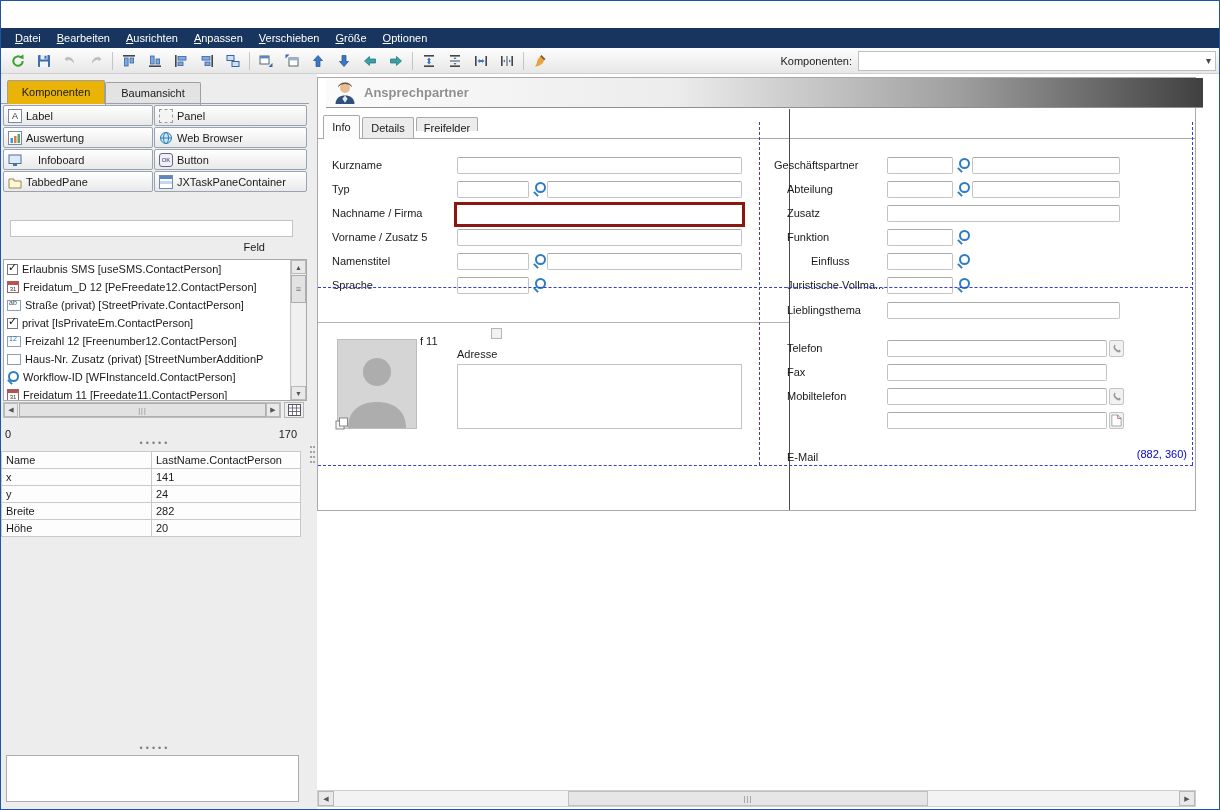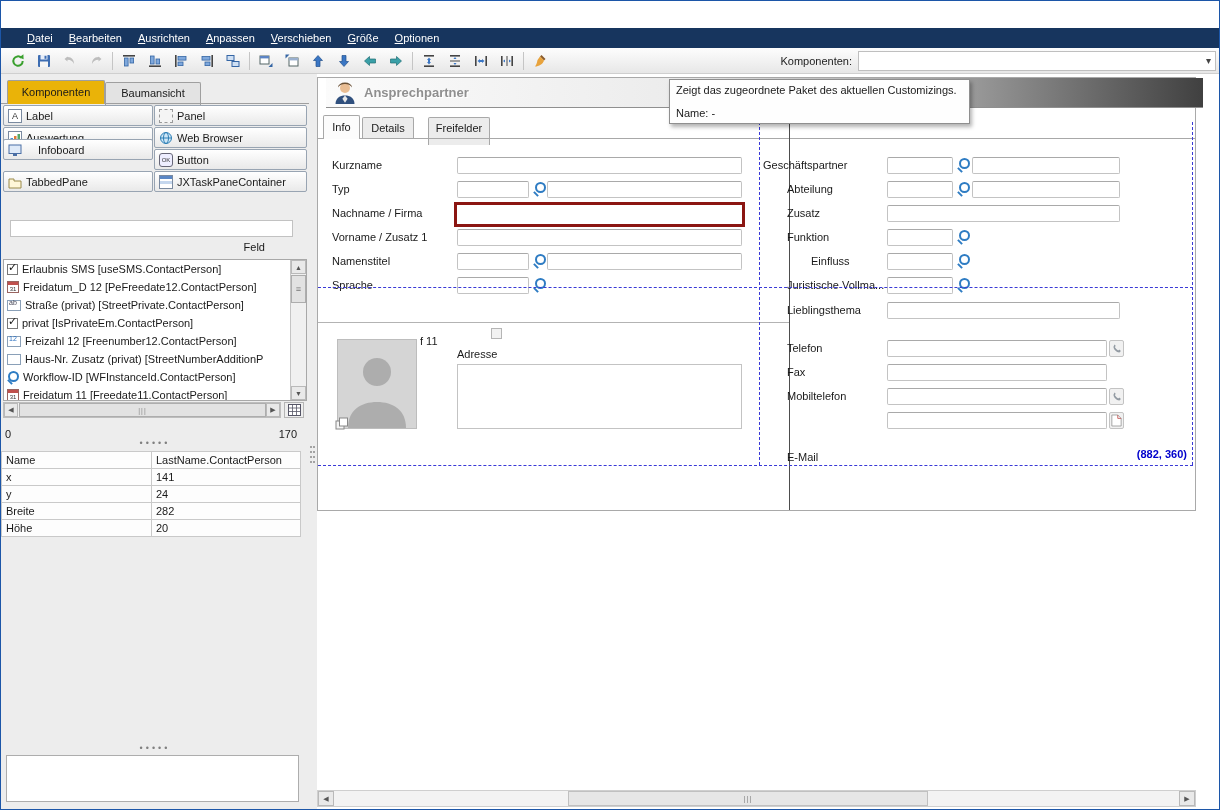--- a/index.html
+++ b/index.html
@@ -8,21 +8,21 @@
   .window { position:relative; width:1220px; height:810px; border:1px solid #1c56a8; background:#fff; overflow:hidden; }
 
   
   .titlebar { position:absolute; left:0; top:0; width:100%; height:27px; background:#1c56a8; }
   .app-icon { position:absolute; left:7px; top:5px; }
   .tb-title { position:absolute; left:0; right:0; top:0; height:27px; line-height:27px; text-align:center; font-size:12px; color:#fff; }
   .win-controls { position:absolute; right:2px; top:0; height:27px; display:flex; }
   .win-btn { width:30px; height:27px; display:flex; align-items:center; justify-content:center; font-size:13px; color:#fff; cursor:default; }
 
   
-  .menubar { position:absolute; left:0; top:27px; width:100%; height:20px; background:#17355e; display:flex; align-items:center; padding-left:18px; }
+  .menubar { position:absolute; left:0; top:27px; width:100%; height:20px; background:#17355e; display:flex; align-items:center; padding-left:6px; }
   .menu-item { display:inline-block; color:#fff; font-size:11px; padding:3px 8px; }
   .menu-item::first-letter { text-decoration:underline; }
 
   
   .toolbar { position:absolute; left:0; top:47px; width:100%; height:26px; background:linear-gradient(#fdfdfd,#e7e7e7); border-bottom:1px solid #cfcfcf; display:flex; align-items:center; padding-left:4px; }
   .tool-btn { width:26px; height:22px; display:flex; align-items:center; justify-content:center; flex:none; }
   .tool-sep { width:1px; height:18px; background:#c5c5c5; margin:0 3px; flex:none; }
   .komp-label { margin-left:auto; padding-right:6px; color:#222; white-space:nowrap; }
   .combo { width:358px; height:20px; background:#fff; border:1px solid #bfbfbf; position:relative; margin-right:3px; flex:none; }
   .combo-chevron { position:absolute; right:4px; top:3px; font-size:10px; color:#444; }
@@ -85,21 +85,21 @@
   .dz-label { position:absolute; white-space:nowrap; color:#1a1a1a; }
   .inp { position:absolute; height:17px; background:#fff; border:1px solid #c3c3c3; border-top-color:#a9a9a9; border-radius:2px; }
   .sel-field { position:absolute; left:136px; top:124px; width:291px; height:25px; border:3px solid #8b1612; background:#fff; }
   .dz-area { position:absolute; left:139px; top:286px; width:285px; height:65px; background:#fff; border:1px solid #c3c3c3; }
   .photo { position:absolute; left:19px; top:261px; width:80px; height:90px; background:#d5d5d5; border:1px solid #bdbdbd; }
   .photo-overlay { position:absolute; left:-3px; bottom:-3px; }
   .dz-checkbox { position:absolute; left:173px; top:250px; width:11px; height:11px; background:#f2f2f2; border:1px solid #b5b5b5; }
   .fld-icon { position:absolute; width:15px; height:17px; display:flex; align-items:center; justify-content:center; background:#f1f1f1; border:1px solid #c3c3c3; border-radius:2px; }
   .guide-v { position:absolute; width:0; border-left:1px dashed #3a3ad6; }
   .guide-h { position:absolute; height:0; border-top:1px dashed #3a3ad6; }
-  .coords { position:absolute; right:8px; top:370px; color:#0000cc; font-weight:bold; }
+  .coords { position:absolute; right:8px; top:370px; color:#0000cc; font-weight:normal; }
   .tooltip { position:absolute; left:352px; top:5px; width:301px; height:45px; background:#fefefe; border:1px solid #8f8f8f; box-shadow:2px 3px 4px rgba(0,0,0,.3); z-index:10; padding:4px 6px; }
   .tooltip .l2 { position:absolute; left:6px; bottom:4px; }
   .main-hscroll { position:absolute; left:0; top:716px; width:879px; height:17px; background:#f3f3f3; border:1px solid #cfcfcf; }
   .main-hscroll .left { position:absolute; left:0; top:0; width:16px; height:15px; }
   .main-hscroll .right { position:absolute; right:0; top:0; width:16px; height:15px; }
   .mh-thumb { position:absolute; left:250px; top:0; width:360px; height:15px; background:#e6e6e6; border:1px solid #c0c0c0; text-align:center; font-size:8px; line-height:14px; letter-spacing:1px; color:#888; }
 </style>
 </head>
 <body>
 
@@ -281,21 +281,21 @@
       <span>Auswertung</span>
     </div>
     <div class="pal-btn" style="left:153px;top:53px;width:153px;">
       <svg class="pal-ico" width="14" height="14">
           <circle cx="7" cy="7" r="5.5" fill="#cfe7f7" stroke="#2e7fb5"></circle>
           <ellipse cx="7" cy="7" rx="2.5" ry="5.5" fill="none" stroke="#2e7fb5"></ellipse>
           <path d="M1.5 7h11" stroke="#2e7fb5" fill="none"></path>
         </svg>
       <span>Web Browser</span>
     </div>
-    <div class="pal-btn" style="left:2px;top:65px;width:150px;gap:16px;">
+    <div class="pal-btn" style="left:2px;top:75px;width:150px;gap:16px;">
       <svg class="pal-ico" width="14" height="14">
           <rect x="1" y="2" width="12" height="8.5" fill="#dfeaf8" stroke="#4a6fa5"></rect>
           <rect x="5" y="10.5" width="4" height="2.5" fill="#4a6fa5"></rect>
         </svg>
       <span>Infoboard</span>
     </div>
     <div class="pal-btn" style="left:153px;top:75px;width:153px;">
       <span class="pal-ico box-ico" style="border-radius:3px;font-size:6px;line-height:12px;background:#eef;border-color:#667;"><span>OK</span></span>
       <span>Button</span>
     </div>
@@ -432,34 +432,34 @@
           <circle cx="13" cy="8" r="5" fill="#e9bd93"></circle>
           <path d="M6 7.5 a7 5 0 0 1 14 0 c-2-3-4-3.6-7-3.6 s-5 .6-7 3.6z" fill="#6b5136"></path>
           <path d="M3.5 24 c0-6 4.5-8.5 9.5-8.5 s9.5 2.5 9.5 8.5z" fill="#30507e"></path>
           <path d="M13 15.5 l2.6 3.2 -2.6 4 -2.6-4z" fill="#e8e8e8"></path>
         </svg>
         <div class="dz-title">Ansprechpartner</div>
       </div>
 
       <div class="dz-tab active" style="left:5px;top:37px;width:37px;height:24px;line-height:23px;"><span>Info</span></div>
       <div class="dz-tab" style="left:44px;top:39px;width:52px;height:22px;line-height:21px;"><span>Details</span></div>
-      <div class="dz-tab" style="left:98px;top:39px;width:62px;height:28px;line-height:21px;margin-left:12px;"><span>Freifelder</span></div>
+      <div class="dz-tab" style="left:98px;top:39px;width:62px;height:14px;line-height:21px;"><span>Freifelder</span></div>
       <div class="dz-tabline"></div>
       <div class="dz-vline"></div>
       <div class="dz-hdiv"></div>
 
       <div class="dz-label" style="left:14px;top:81px;">Kurzname</div>
       <div class="inp" style="left:139px;top:79px;width:285px;"></div>
       <div class="dz-label" style="left:14px;top:105px;">Typ</div>
       <div class="inp" style="left:139px;top:103px;width:72px;"></div>
       <span class="mag" style="position:absolute;left:215px;top:104px;width:13px;height:13px;"></span>
       <div class="inp" style="left:229px;top:103px;width:195px;"></div>
       <div class="dz-label" style="left:14px;top:129px;">Nachname / Firma</div>
       <div class="sel-field"></div>
-      <div class="dz-label" style="left:14px;top:153px;">Vorname / Zusatz 1</div>
+      <div class="dz-label" style="left:14px;top:153px;">Vorname / Zusatz 5</div>
       <div class="inp" style="left:139px;top:151px;width:285px;"></div>
       <div class="dz-label" style="left:14px;top:177px;">Namenstitel</div>
       <div class="inp" style="left:139px;top:175px;width:72px;"></div>
       <span class="mag" style="position:absolute;left:215px;top:176px;width:13px;height:13px;"></span>
       <div class="inp" style="left:229px;top:175px;width:195px;"></div>
       <div class="dz-label" style="left:14px;top:201px;">Sprache</div>
       <div class="inp" style="left:139px;top:199px;width:72px;"></div>
       <span class="mag" style="position:absolute;left:215px;top:200px;width:13px;height:13px;"></span>
 
       <div class="photo">
@@ -470,21 +470,21 @@
         <svg class="photo-overlay" width="14" height="14">
             <rect x="1" y="4" width="8" height="8" fill="#f4f4f4" stroke="#888"></rect>
             <rect x="4.5" y="1" width="8" height="8" fill="#fff" stroke="#888"></rect>
           </svg>
       </div>
       <div class="dz-label" style="left:102px;top:257px;">f 11</div>
       <div class="dz-checkbox"></div>
       <div class="dz-label" style="left:139px;top:270px;">Adresse</div>
       <div class="dz-area"></div>
 
-      <div class="dz-label" style="left:445px;top:81px;">Geschäftspartner</div>
+      <div class="dz-label" style="left:456px;top:81px;">Geschäftspartner</div>
       <div class="inp" style="left:569px;top:79px;width:66px;"></div>
       <span class="mag" style="position:absolute;left:639px;top:80px;width:13px;height:13px;"></span>
       <div class="inp" style="left:654px;top:79px;width:148px;"></div>
       <div class="dz-label" style="left:469px;top:105px;">Abteilung</div>
       <div class="inp" style="left:569px;top:103px;width:66px;"></div>
       <span class="mag" style="position:absolute;left:639px;top:104px;width:13px;height:13px;"></span>
       <div class="inp" style="left:654px;top:103px;width:148px;"></div>
       <div class="dz-label" style="left:469px;top:129px;">Zusatz</div>
       <div class="inp" style="left:569px;top:127px;width:233px;"></div>
       <div class="dz-label" style="left:469px;top:153px;">Funktion</div>
@@ -524,24 +524,20 @@
           </svg>
         </span>
 
       <div class="guide-v" style="left:441px;top:44px;height:343px;"></div>
       <div class="guide-v" style="left:874px;top:44px;height:343px;"></div>
       <div class="guide-h" style="left:0;top:209px;width:875px;"></div>
       <div class="guide-h" style="left:0;top:387px;width:875px;"></div>
       <div class="coords">(882, 360)</div>
     </div>
 
-    <div class="tooltip">
-      <div>Zeigt das zugeordnete Paket des aktuellen Customizings.</div>
-      <div class="l2">Name: -</div>
-    </div>
 
     <div class="main-hscroll">
       <div class="sb-btn left">◀</div>
       <div class="mh-thumb">|||</div>
       <div class="sb-btn right">▶</div>
     </div>
   </div>
 
 </div>
 

